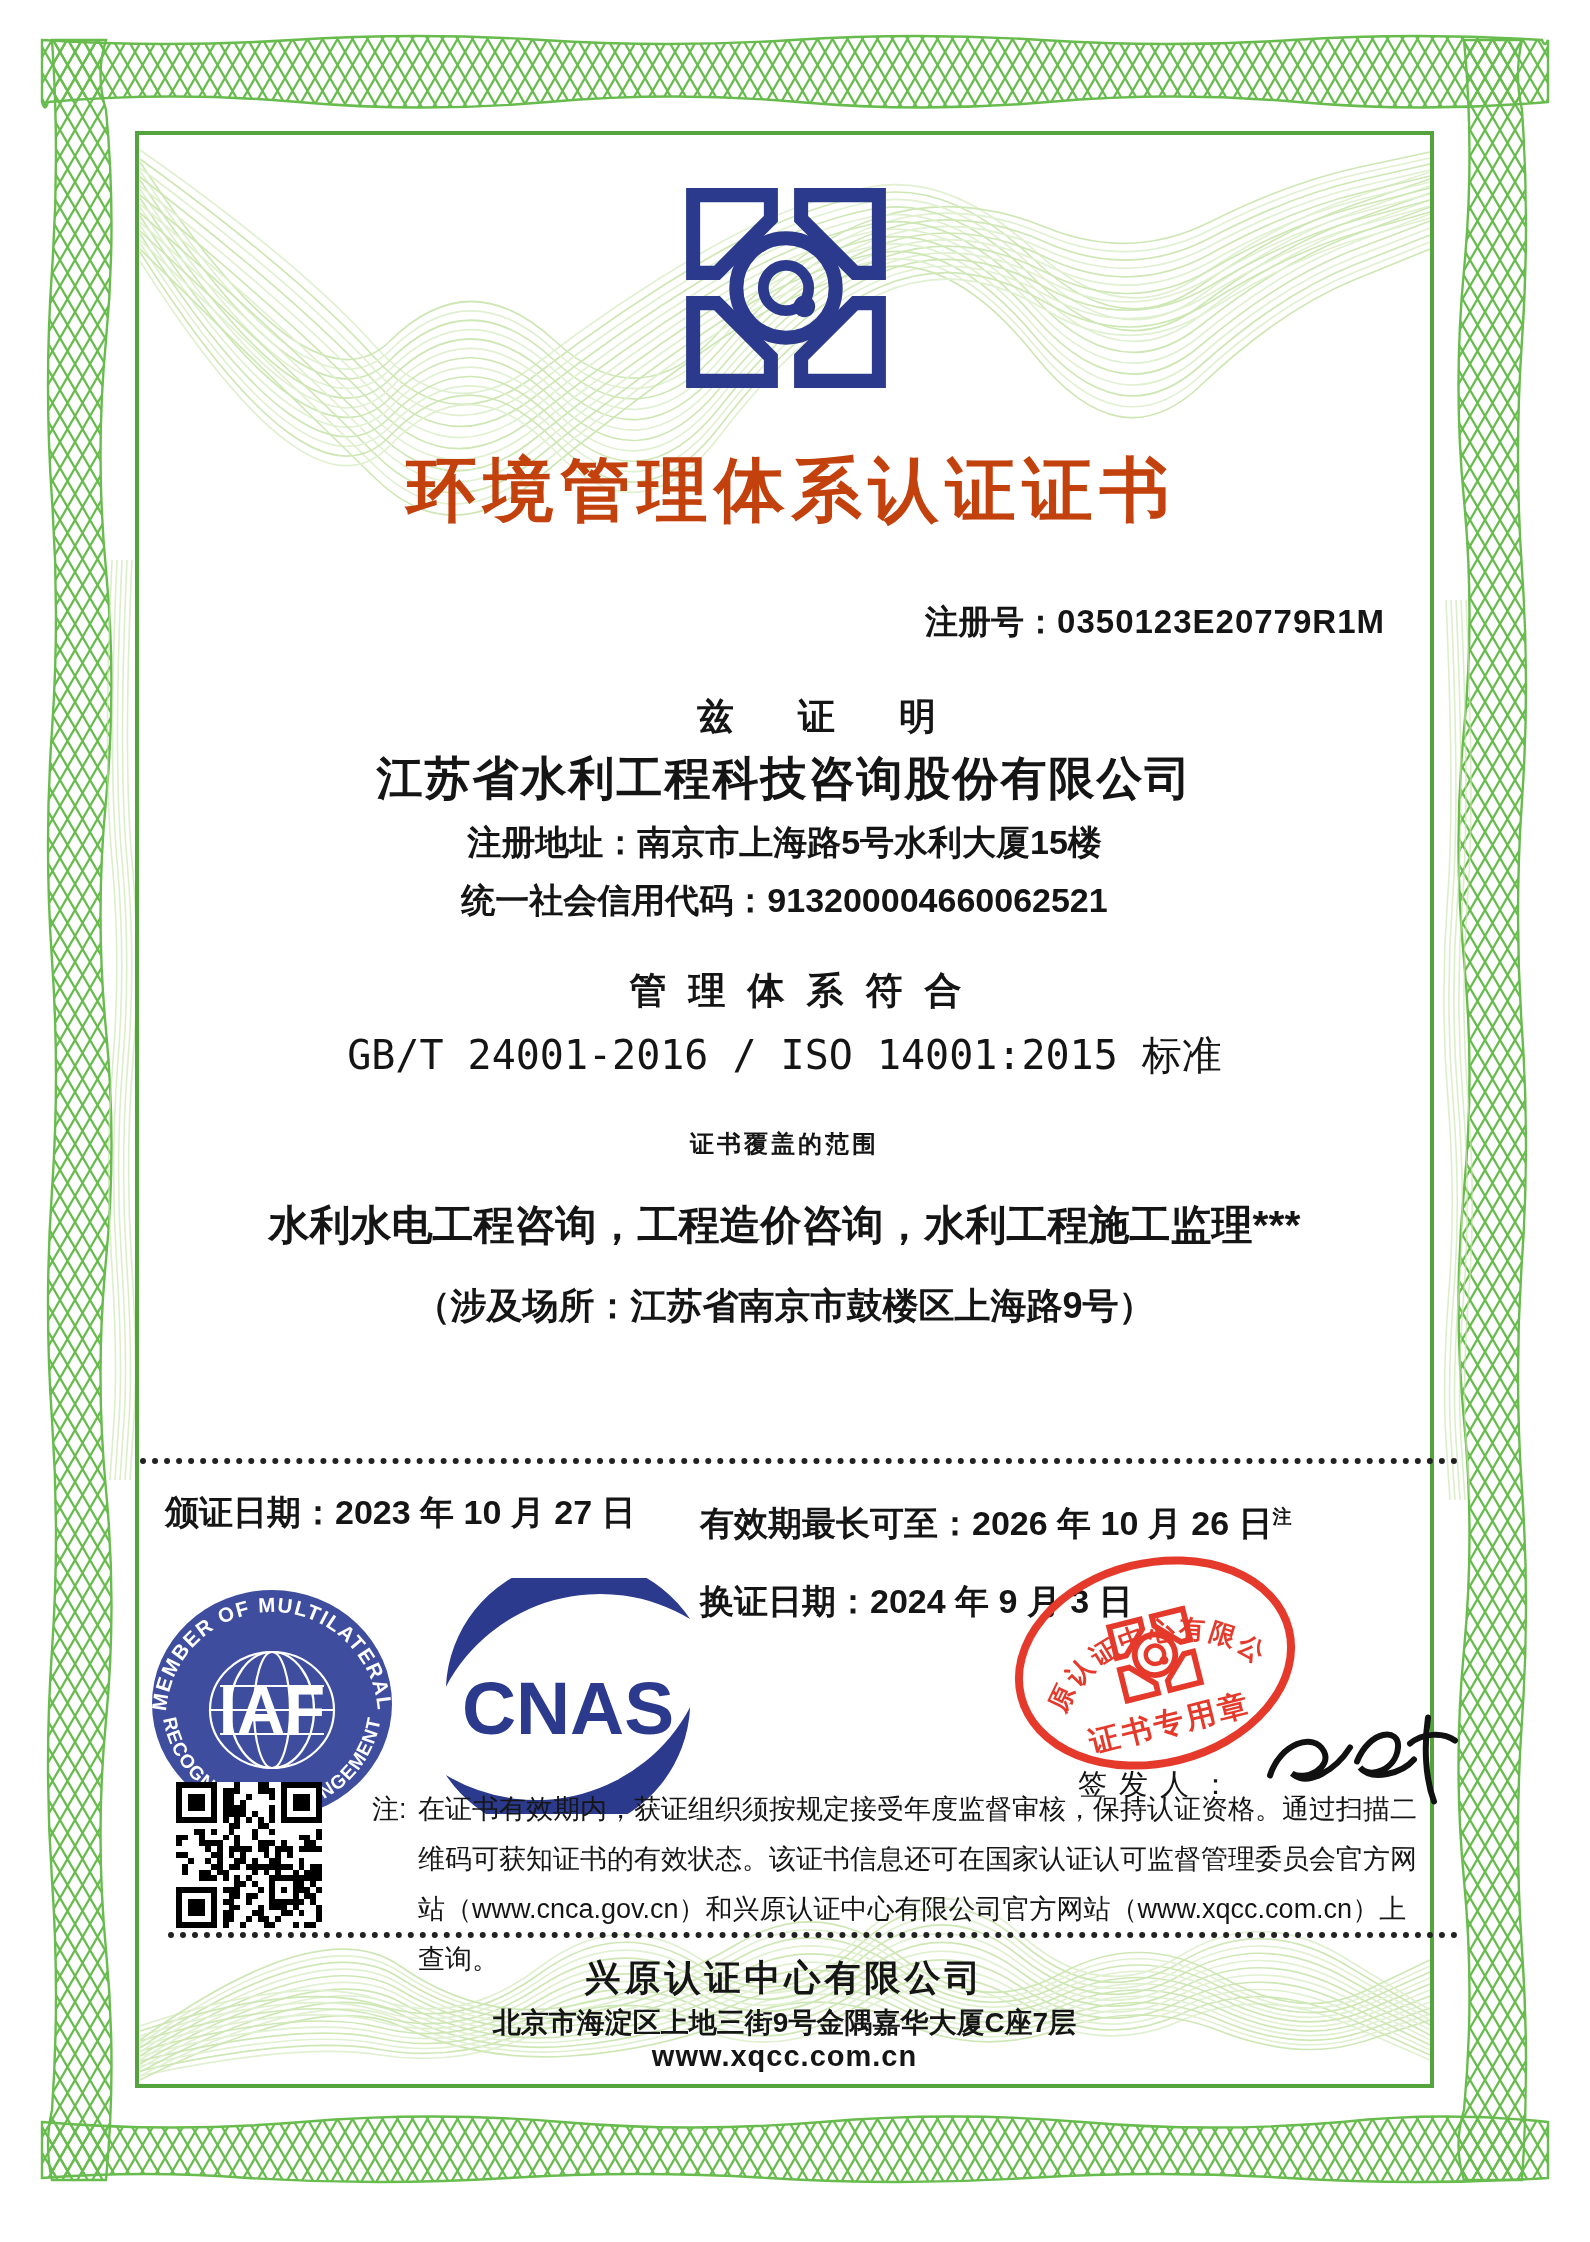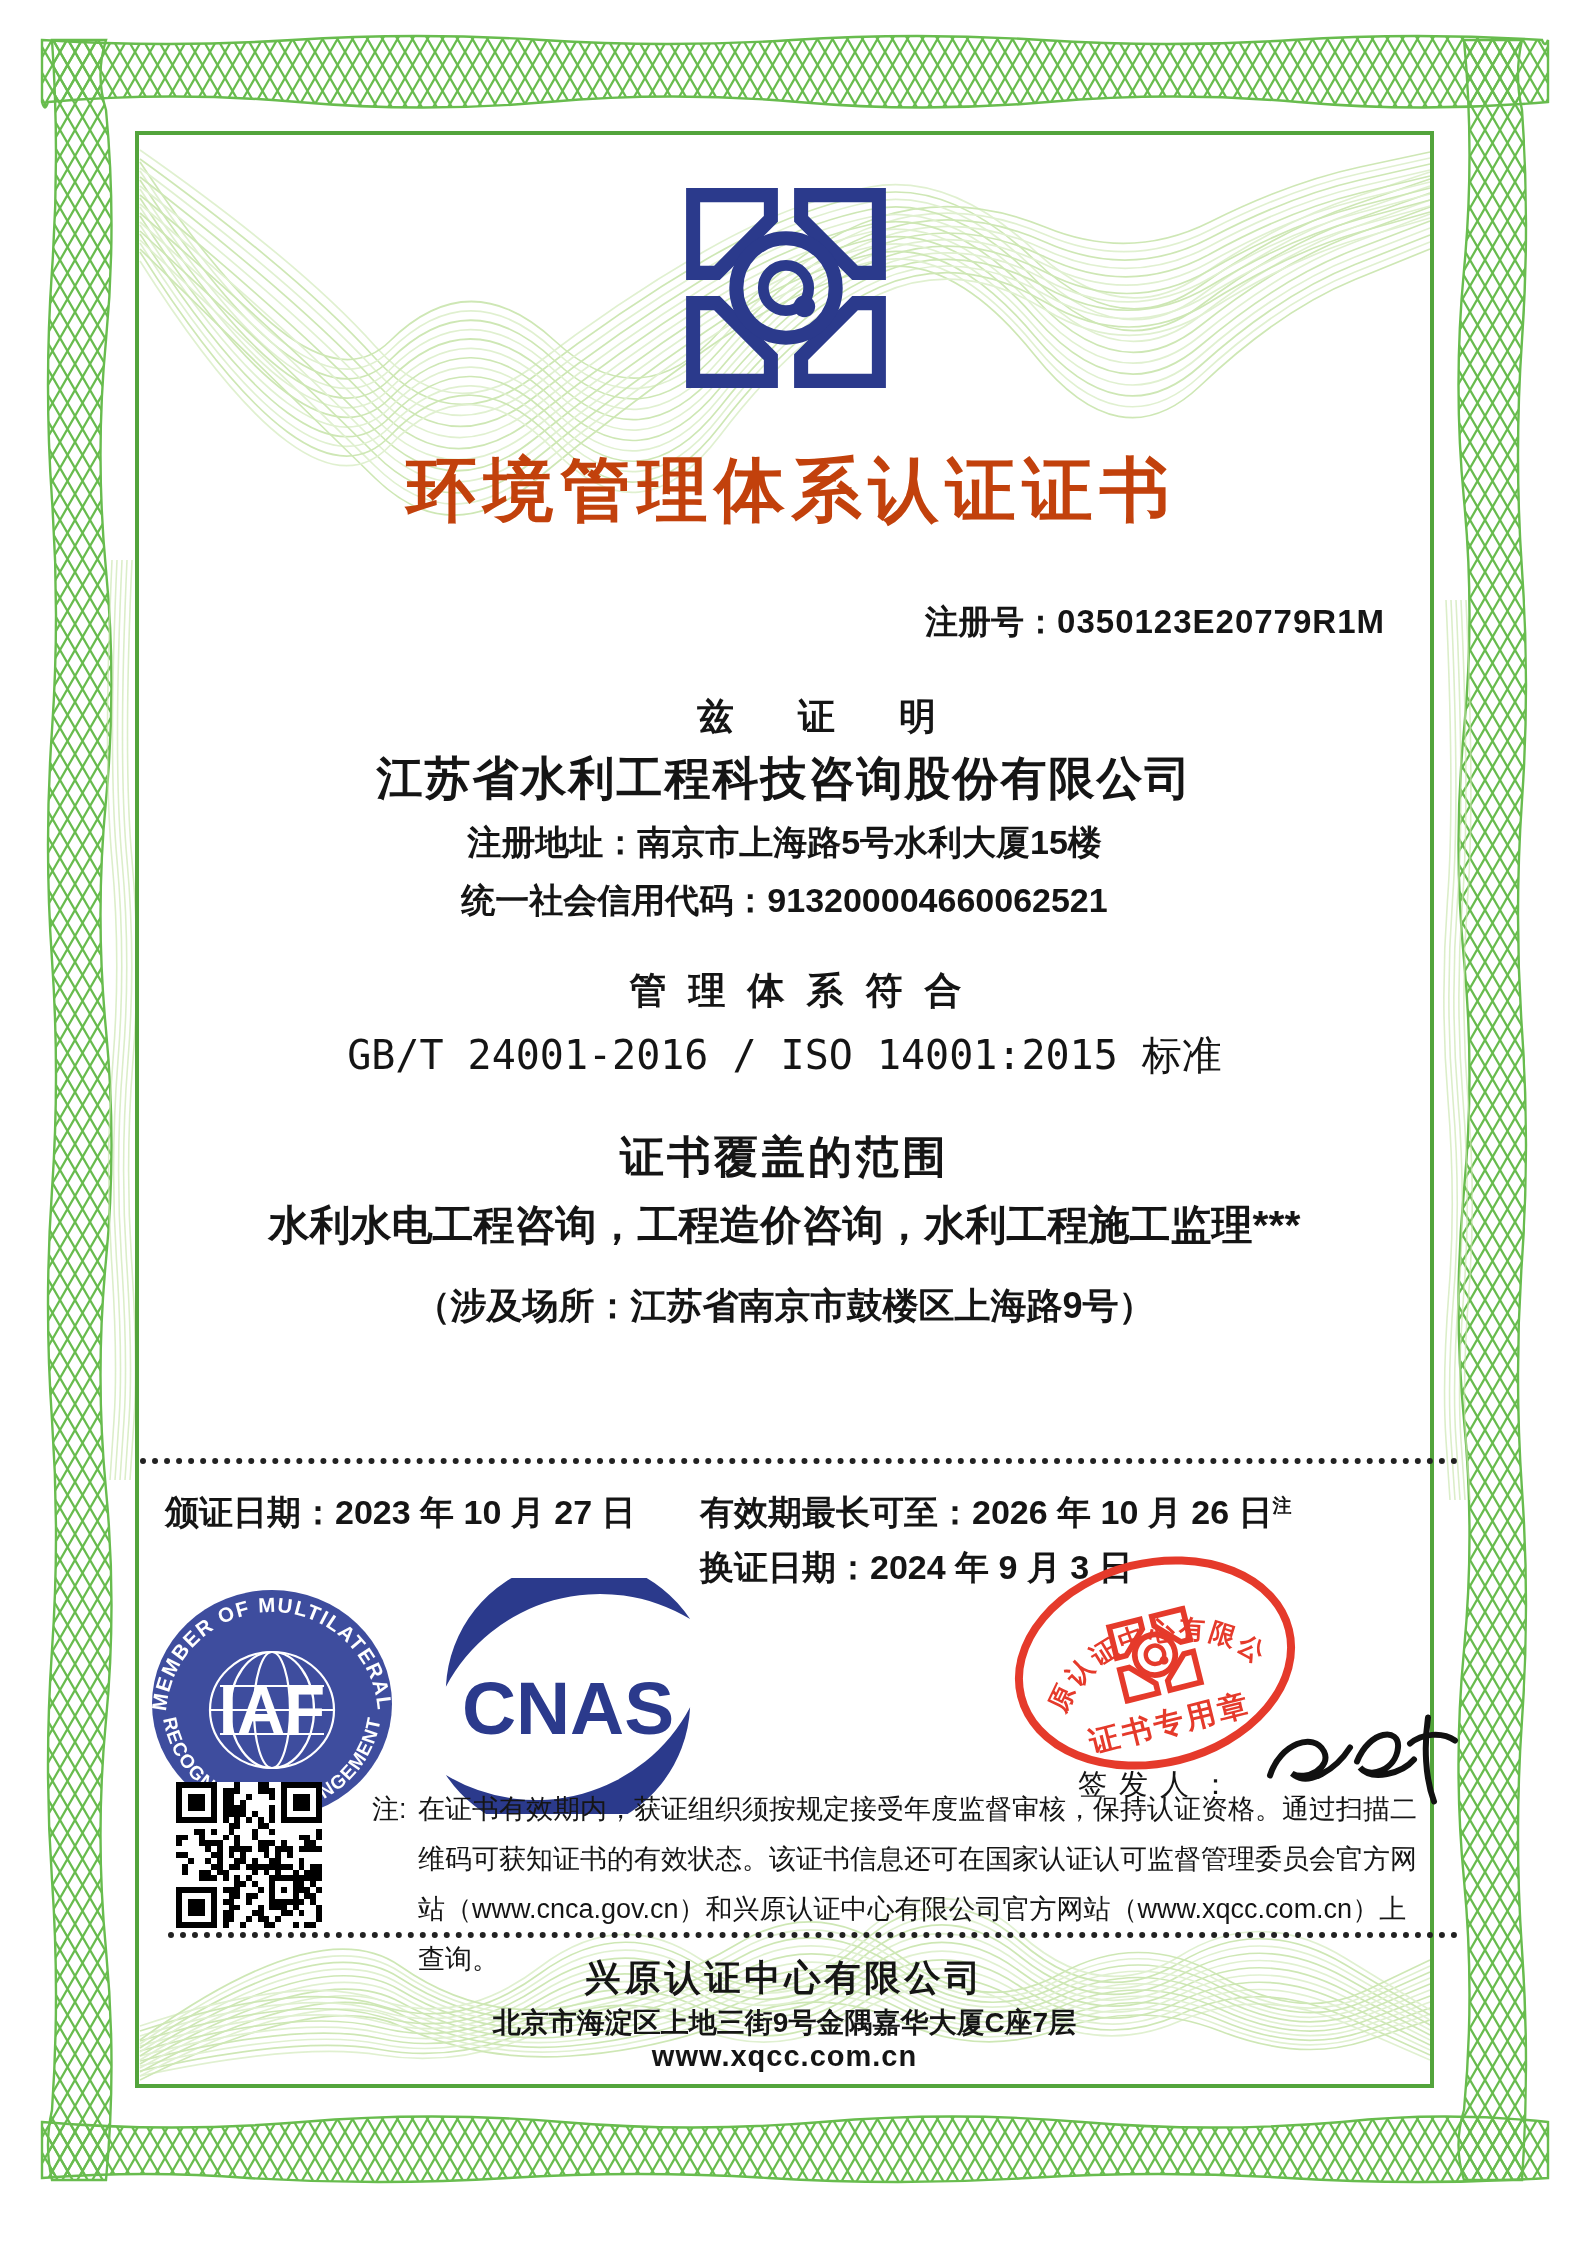--- a/index.html
+++ b/index.html
@@ -16,28 +16,28 @@
   .logo-main{position:absolute;left:678px;top:180px;color:var(--navy);}
   .title{top:444px;font-size:70px;font-weight:700;letter-spacing:7px;padding-left:7px;color:#c2410c;}
   .regline{position:absolute;top:600px;right:205px;font-size:33px;font-weight:700;}
   .regline .val{font-family:"Liberation Sans",sans-serif;letter-spacing:1px;}
   .hereby{top:692px;font-size:37px;font-weight:700;letter-spacing:64px;padding-left:64px;}
   .company{top:748px;font-size:46px;font-weight:700;letter-spacing:2px;}
   .addr{top:820px;font-size:34px;font-weight:700;}
   .credit{top:878px;font-size:34px;font-weight:700;}
   .conform{top:966px;font-size:37px;font-weight:700;letter-spacing:22px;padding-left:22px;}
   .standard{top:1028px;font-size:40px;font-weight:400;font-family:"DejaVu Sans Mono",monospace;letter-spacing:0;}
-  .scopetitle{top:1128px;font-size:44px;font-weight:700;letter-spacing:3px;}
+  .scopetitle{top:1128px;font-size:24px;font-weight:700;letter-spacing:3px;}
   .scope{top:1198px;font-size:41px;font-weight:700;}
   .sites{top:1282px;font-size:36px;font-weight:700;}
   .dotted{position:absolute;height:0;border-top:6px dotted #222;}
   .dot1{left:140px;top:1458px;width:1318px;}
   .dot2{left:168px;top:1932px;width:1290px;}
   .issue{position:absolute;left:165px;top:1490px;font-size:34px;font-weight:700;}
-  .validcol{position:absolute;left:700px;top:1478px;font-size:34px;font-weight:700;line-height:55px;}
+  .validcol{position:absolute;left:700px;top:1478px;font-size:34px;font-weight:700;line-height:78px;}
   .validcol sup{font-size:19px;}
   .acc-lines{position:absolute;left:718px;top:1596px;line-height:37px;font-size:26px;text-align:left;}
   .acc-lines .en{font-size:23px;}
   .signer{position:absolute;left:1078px;top:1765px;font-size:29px;font-weight:400;letter-spacing:12px;white-space:nowrap;}
   .signature{position:absolute;left:1262px;top:1702px;}
   .qr{position:absolute;left:176px;top:1782px;}
   .note{position:absolute;left:372px;top:1784px;width:1056px;display:flex;font-size:27px;line-height:50px;text-align:left;}
   .note .lbl{flex:0 0 46px;}
   .foot-co{top:1954px;font-size:36px;font-weight:700;letter-spacing:4px;}
   .foot-addr{top:2004px;font-size:28px;font-weight:700;}

